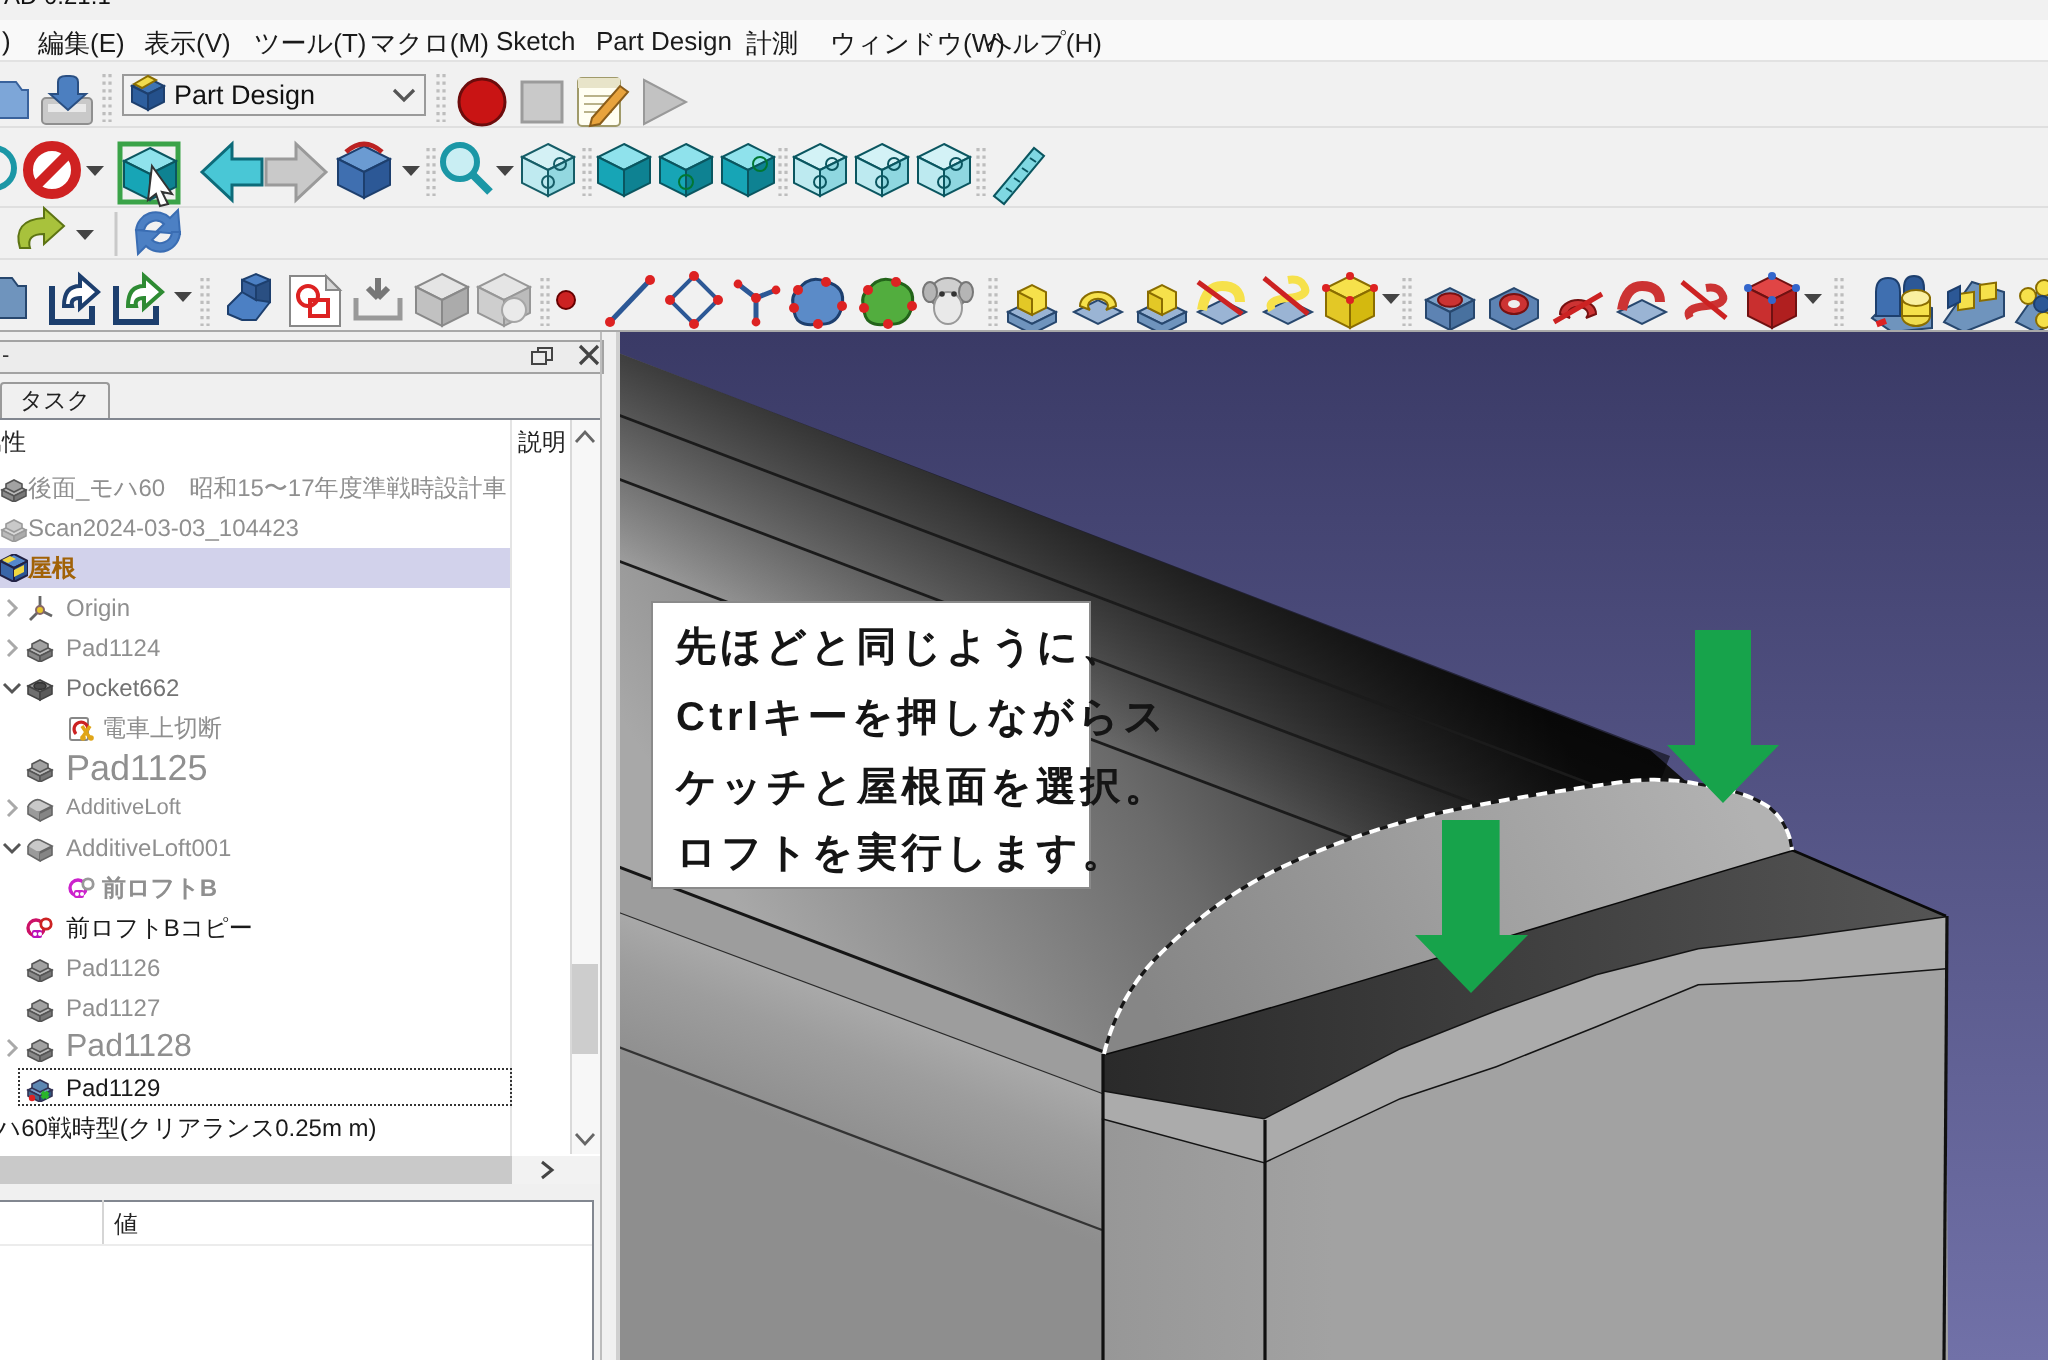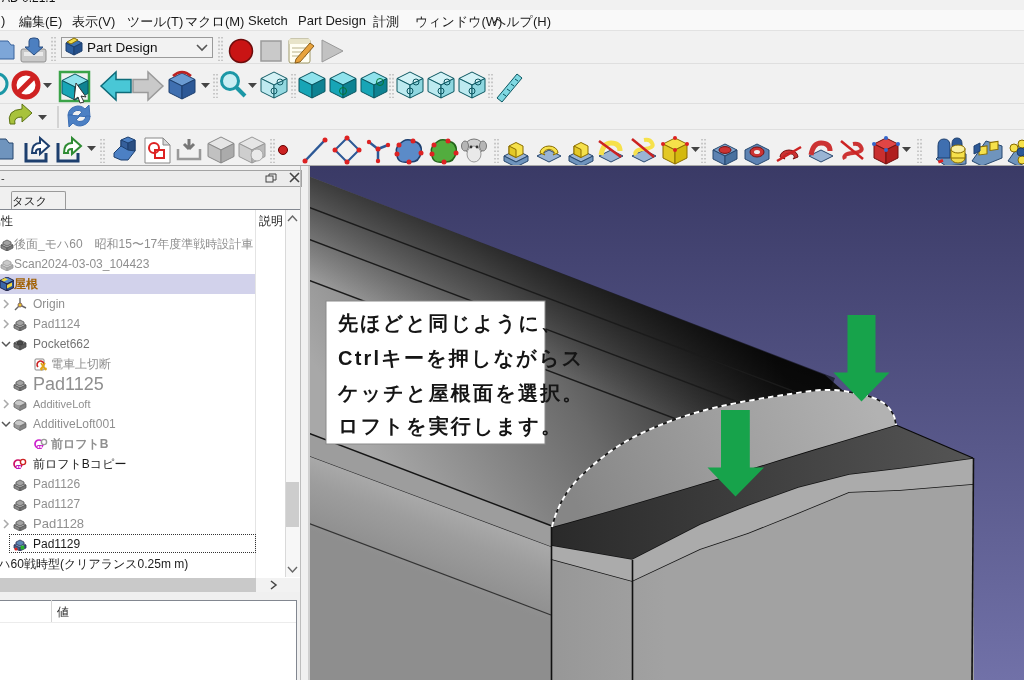--- a/index.html
+++ b/index.html
@@ -344,21 +344,21 @@
   <div class="abs" style="left:0;top:166px;width:308px;height:514px;background:#f0f0f0;overflow:hidden">
   <div class="abs" style="left:-6px;top:4px;width:308px;height:17px;background:#ececec;border:1px solid #a3a3a3"></div>
   <div class="abs" style="left:1px;top:6px;font-size:11px;color:#333">-</div>
   <svg class="abs" style="left:263px;top:6px" width="40" height="13" viewBox="0 0 40 13">
 <g stroke="#444" fill="none">
           <rect x="3" y="4" width="7" height="6"></rect>
           <path d="M6,4 v-2 h7 v6 h-3"></path>
 <path d="M27,1 l9,9 m0,-9 l-9,9" stroke-width="1.6"></path>
         </g>
       </svg>
-  <div class="abs" style="left:11px;top:25px;width:55px;height:19px;background:#f0f0f0;border:1px solid #9a9a9a;border-bottom:none;border-radius:2px 2px 0 0;font-size:11.5px;color:#222;line-height:18px">タスク</div>
+  <div class="abs" style="left:0;top:25px;width:55px;height:19px;background:#f0f0f0;border:1px solid #9a9a9a;border-bottom:none;border-radius:2px 2px 0 0;font-size:11.5px;color:#222;text-align:center;line-height:18px">タスク</div>
   <div class="abs" style="left:-2px;top:43px;width:303px;height:383px;background:#fff;border:1px solid #828790"></div>
   <div class="abs" style="left:-11px;top:47px;font-size:12px;color:#222">属性</div>
   <div class="abs" style="left:259px;top:47px;font-size:12px;color:#222">説明</div>
   <div class="abs" style="left:255px;top:44px;width:1px;height:381px;background:#e4e4e4"></div>
   <div class="abs" style="left:285px;top:44px;width:15px;height:367px;background:#f7f7f7;border-left:1px solid #d9d9d9"></div>
   <svg class="abs" style="left:285px;top:44px" width="15" height="367">
         <path d="M3,11 l4.5,-5 4.5,5" fill="none" stroke="#666" stroke-width="1.4"></path>
         <path d="M3,357 l4.5,5 4.5,-5" fill="none" stroke="#666" stroke-width="1.4"></path>
         <rect x="1" y="272" width="13" height="45" fill="#cdcdcd"></rect>
       </svg>
@@ -481,21 +481,21 @@
   <div class="abs" style="left:33px;top:330px;font-size:12px;line-height:16px;color:#8f8f8f;font-weight:normal;white-space:nowrap">Pad1127</div>
   <svg class="abs" style="left:2px;top:353px" width="8" height="10">
         <path d="M2,1 l4,4 -4,4" fill="none" stroke="#a9a9a9" stroke-width="1.5"></path>
       </svg>
   <svg class="abs" style="left:13px;top:351px" width="14" height="14">
         <polygon points="1,8 7,5 13,8 7,11" fill="#b9b9b9" stroke="#555" stroke-width=".8"></polygon>
         <polygon points="1,8 1,11 7,14 7,11" fill="#8a8a8a" stroke="#555" stroke-width=".8"></polygon>
         <polygon points="7,11 13,8 13,11 7,14" fill="#777" stroke="#555" stroke-width=".8"></polygon>
         <polygon points="3,5 7,3 11,5 11,7 7,9 3,7" fill="#a2a2a2" stroke="#555" stroke-width=".8"></polygon>
       </svg>
-  <div class="abs" style="left:33px;top:350px;font-size:13px;line-height:16px;color:#8f8f8f;font-weight:normal;white-space:nowrap">Pad1128</div>
+  <div class="abs" style="left:33px;top:350px;font-size:16px;line-height:16px;color:#8f8f8f;font-weight:normal;white-space:nowrap">Pad1128</div>
   <svg class="abs" style="left:13px;top:371px" width="14" height="14">
         <polygon points="1,8 7,5 13,8 7,11" fill="#7aa0cc" stroke="#335" stroke-width=".8"></polygon>
         <polygon points="1,8 1,11 7,14 7,11" fill="#41698f" stroke="#335" stroke-width=".8"></polygon>
         <polygon points="7,11 13,8 13,11 7,14" fill="#2c567e" stroke="#335" stroke-width=".8"></polygon>
         <polygon points="3,5 7,3 11,5 11,7 7,9 3,7" fill="#5d87b3" stroke="#335" stroke-width=".8"></polygon>
         <path d="M8,9 l3,3 m0,-3 l-3,3" stroke="#2ab52a" stroke-width="2"></path>
         <circle cx="3" cy="12" r="1.6" fill="#d22"></circle>
       </svg>
   <div class="abs" style="left:33px;top:370px;font-size:12px;line-height:16px;color:#1a1a1a;font-weight:normal;white-space:nowrap">Pad1129</div>
   <div class="abs" style="left:-14px;top:390px;width:290px;height:16px;overflow:hidden">

